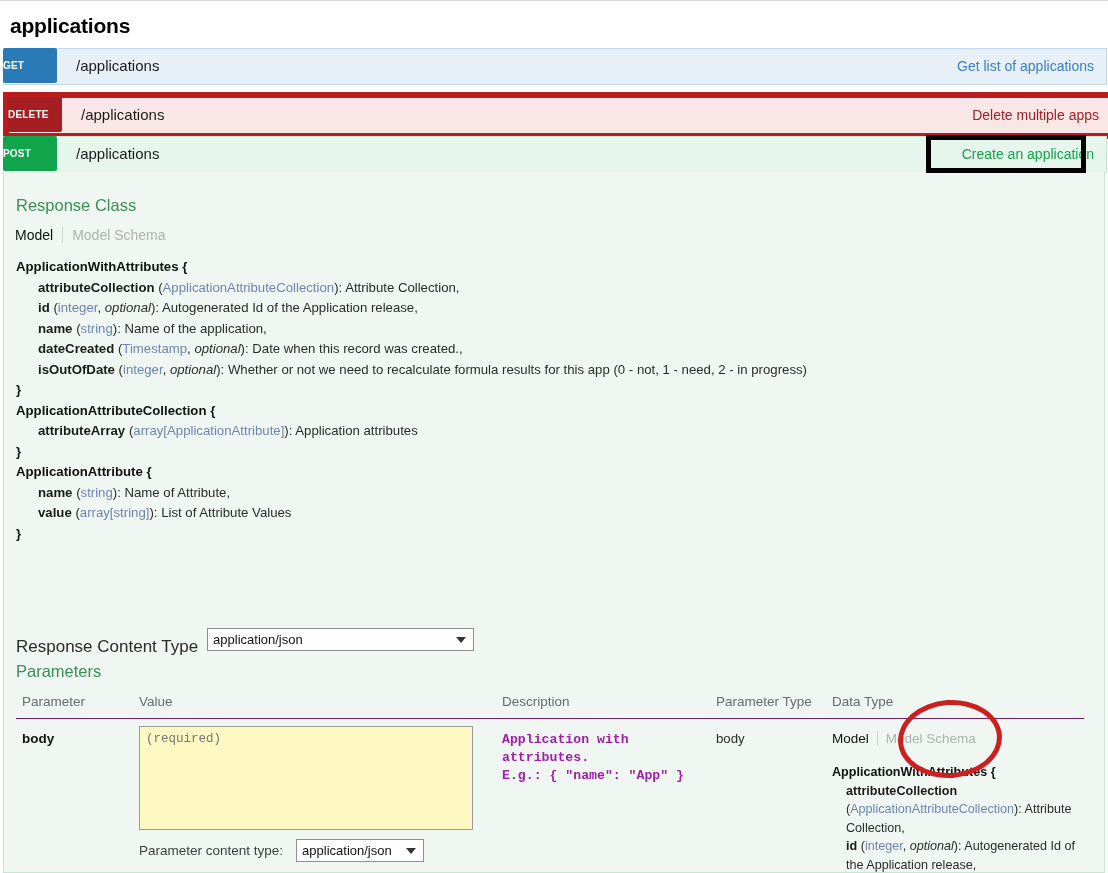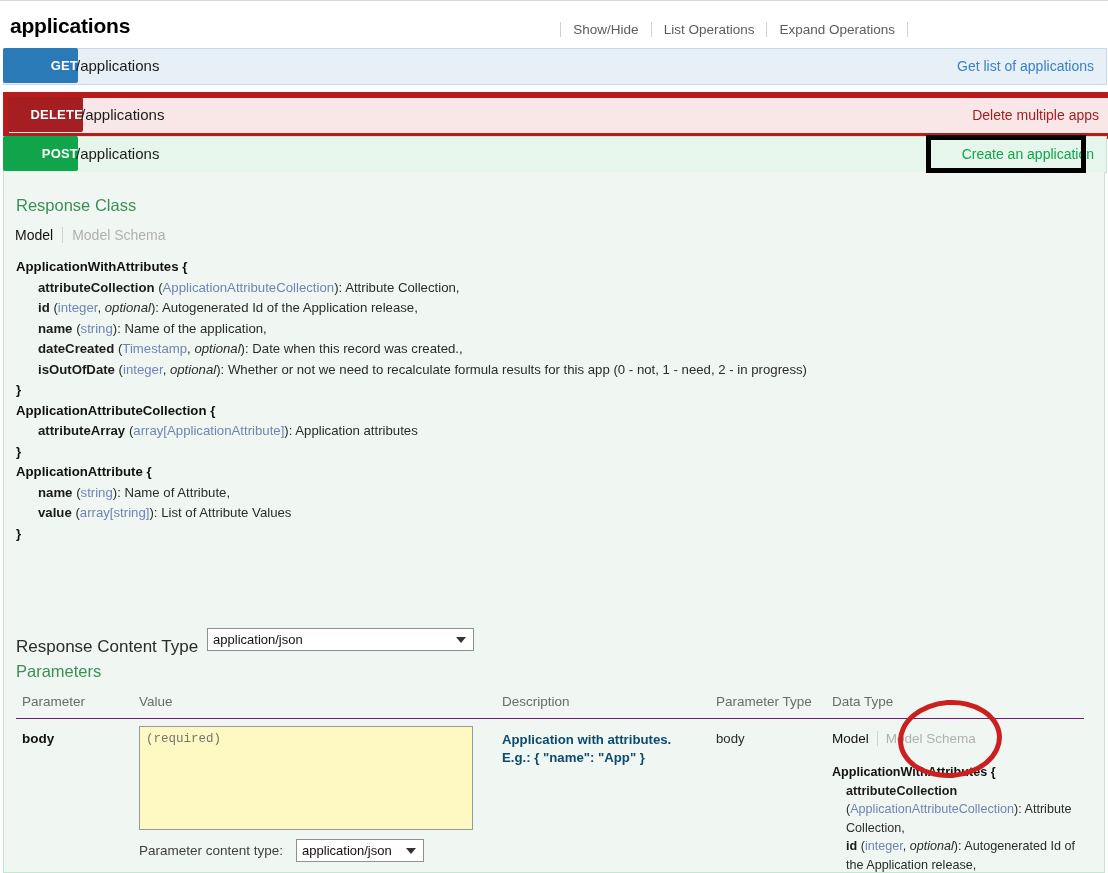--- a/index.html
+++ b/index.html
@@ -63,26 +63,26 @@
     width: 1102px;
     height: 35px;
   }
   .op-get    { top: 48px;  background: #e7f0f7; border: 1px solid #c3d9ec; }
   .op-delete { top: 92px;  background: #f9e7e7; border: 6px solid #b91c1c; }
   .op-post   { top: 136px; background: #e7f6ec; border: 1px solid #c3e8d1; }
 
   .method {
     position: absolute;
     left: -1px; top: -1px;
-    width: 75px;
+    width: 54px;
     height: 35px;
     line-height: 35px;
-    text-align: right;
+    text-align: left;
     color: #ffffff;
-    font-size: 13px;
+    font-size: 10px;
     font-weight: bold;
     border-radius: 2px;
     letter-spacing: 0.2px;
   }
   .m-get    { background: #2a7ab8; }
   .m-delete { background: #a41e22; }
   .m-post   { background: #10a54a; }
 
   .op-path {
     position: absolute;
@@ -258,22 +258,23 @@
     color: #404040;
     margin-right: 13px;
   }
   #param-content-type-select { width: 95px; }
 
   .cell-desc {
     left: 486px;
     width: 200px;
     font-size: 13.2px;
     font-weight: bold;
-    color: #0c4a6e;
+    color: #a21caf;
     line-height: 18px;
+    font-family: Liberation Mono, monospace;
   }
   .cell-ptype {
     left: 700px;
     font-size: 13.2px;
     color: #2b2b2b;
   }
   .cell-dtype {
     left: 816px;
     width: 252px;
   }
@@ -327,25 +328,20 @@
     transform: rotate(-4deg);
   }
 </style>
 </head>
 <body>
 
 <div class="top-rule"></div>
 
 <div class="resource-header">
   <div class="resource-title">applications</div>
-  <div class="resource-options">
-    <a href="#">Show/Hide</a>
-    <a href="#">List Operations</a>
-    <a href="#">Expand Operations</a>
-  </div>
 </div>
 
 <div class="op op-get">
   <div class="method m-get">GET</div>
   <div class="op-path">/applications</div>
   <a class="op-desc d-get" href="#">Get list of applications</a>
 </div>
 
 <div class="op op-delete">
   <div class="method m-delete">DELETE</div>

